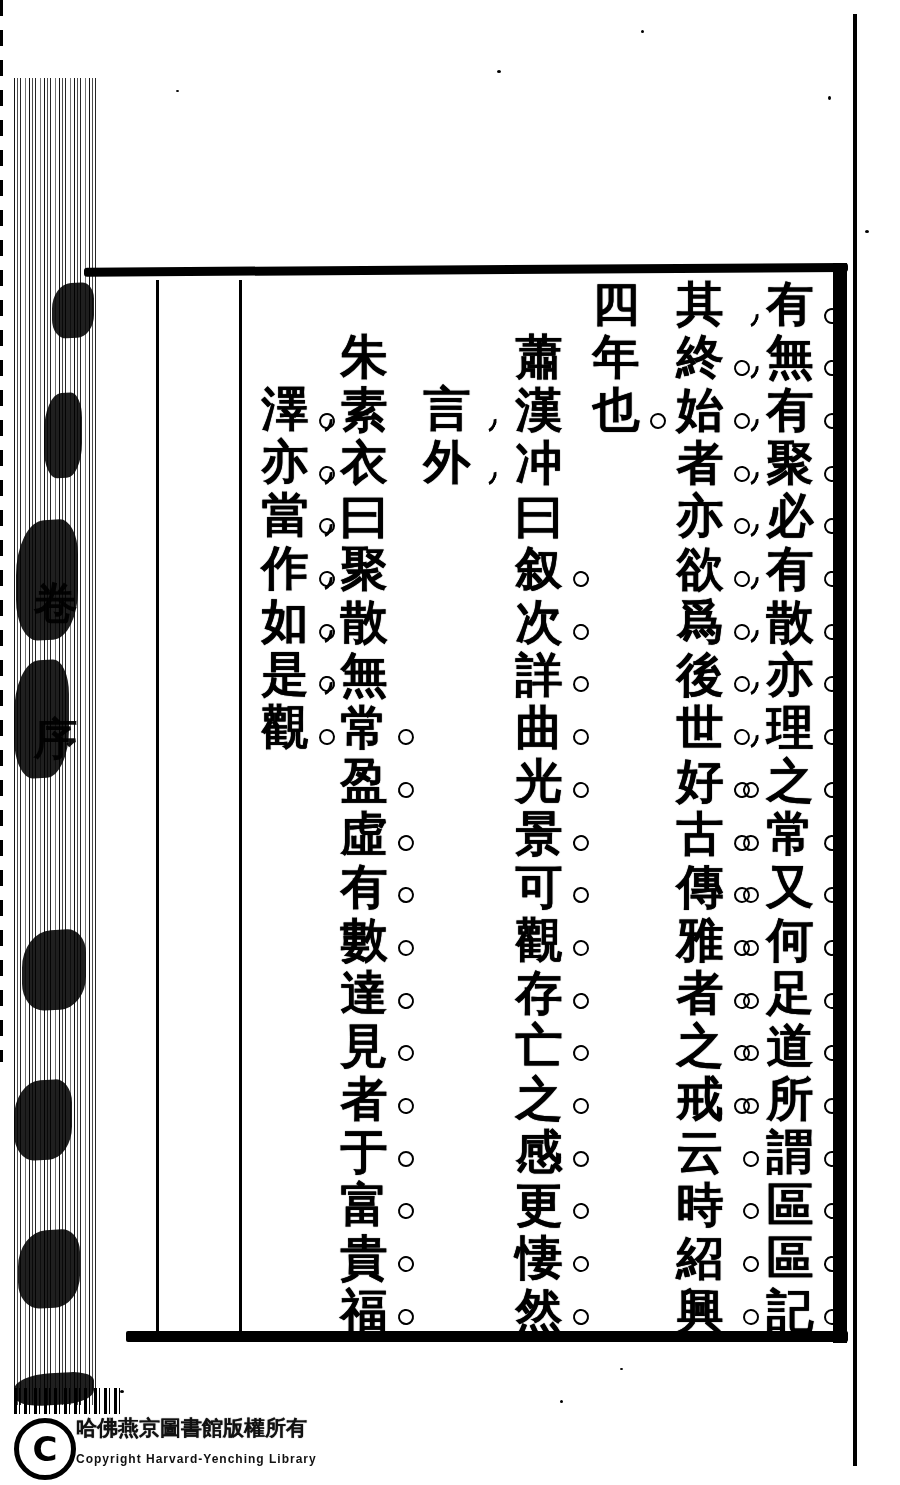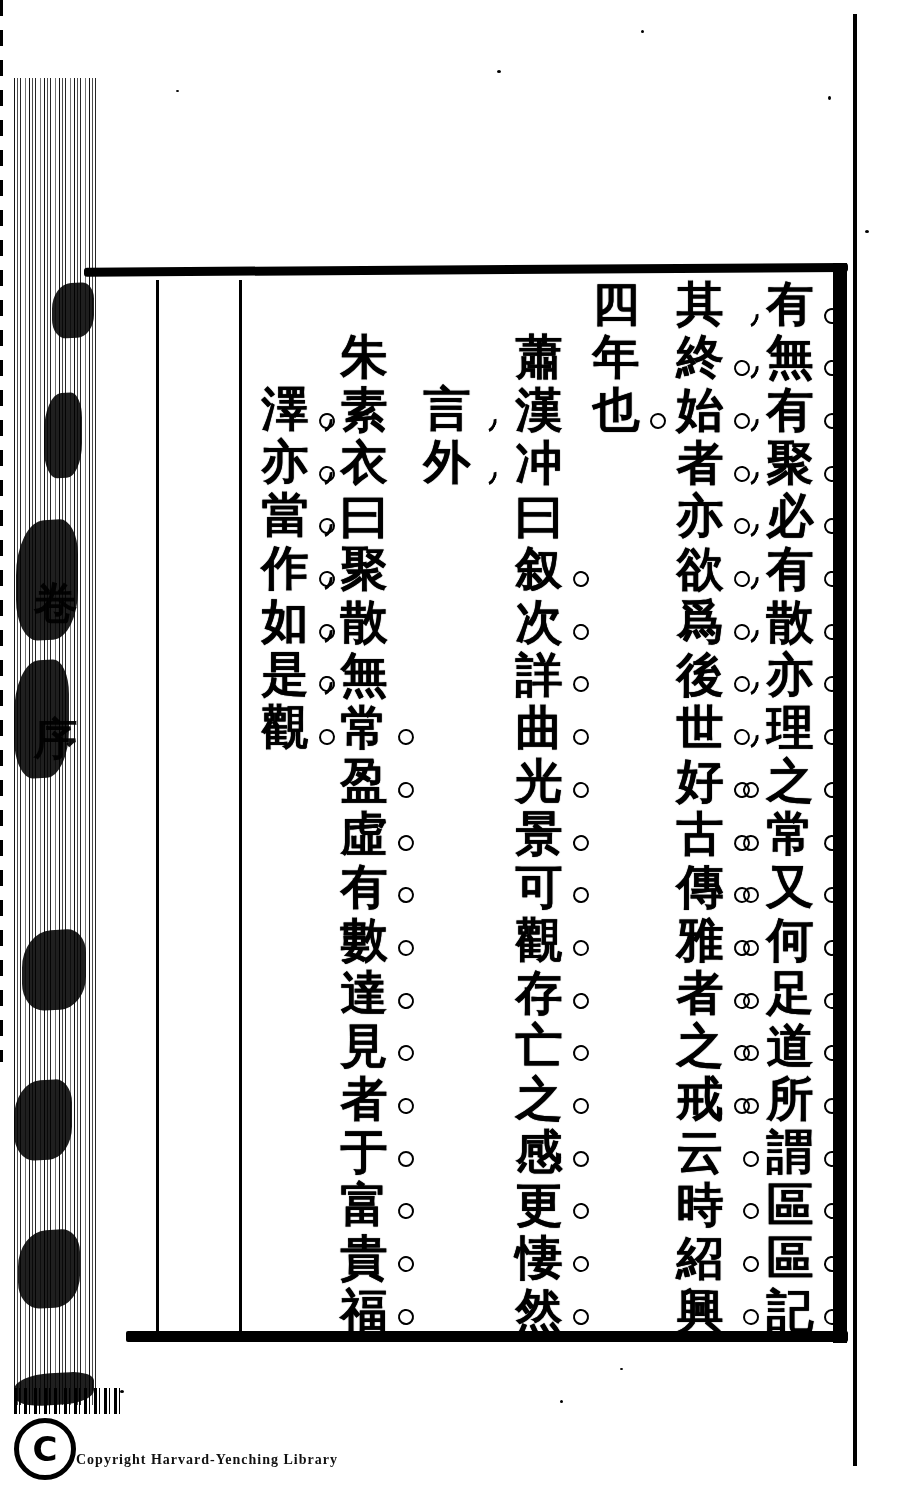--- a/index.html
+++ b/index.html
@@ -63,22 +63,22 @@
     font-size:34px;font-weight:bold;
   }
   .stamp-cn{
     position:absolute;left:76px;top:1414px;width:260px;
     font-family:"DejaVu Sans","Liberation Sans",sans-serif;
     font-size:21px;font-weight:bold;letter-spacing:0px;color:#111;
     text-shadow:0 0 1px #333;
   }
   .stamp-en{
     position:absolute;left:76px;top:1452px;width:280px;
-    font-family:Liberation Serif, serif;
-    font-size:14px;font-weight:bold;letter-spacing:1px;color:#111;
+    font-family:Liberation Sans, sans-serif;
+    font-size:12px;font-weight:bold;letter-spacing:1px;color:#111;
   }
 </style>
 </head>
 <body>
 
 <div class="page">
 
   <div class="spine">
     <div class="blotch" style="left:38px;top:205px;width:42px;height:55px;"></div>
     <div class="blotch" style="left:30px;top:315px;width:38px;height:85px;"></div>
@@ -311,15 +311,16 @@
   <div class="speck" style="left:176px;top:90px;width:3px;height:2px;"></div>
   <div class="speck" style="left:828px;top:96px;width:3px;height:4px;"></div>
   <div class="speck" style="left:865px;top:230px;width:4px;height:3px;"></div>
   <div class="speck" style="left:120px;top:1390px;width:4px;height:3px;"></div>
   <div class="speck" style="left:560px;top:1400px;width:3px;height:3px;"></div>
   <div class="speck" style="left:620px;top:1368px;width:3px;height:2px;"></div>
 
   <div class="stamp-circle">
     <span>C</span>
   </div>
+  <div class="stamp-cn">哈佛燕京圖書館版權所有</div>
   <div class="stamp-en">Copyright Harvard-Yenching Library</div>
 
 </div>
 
 </body></html>

